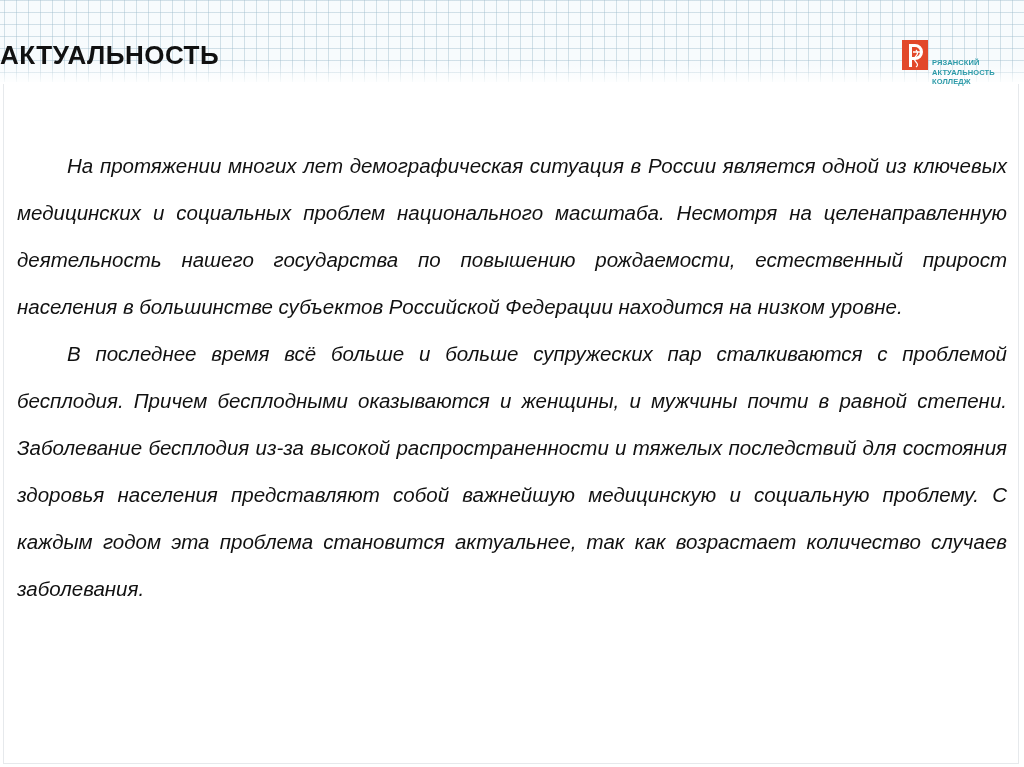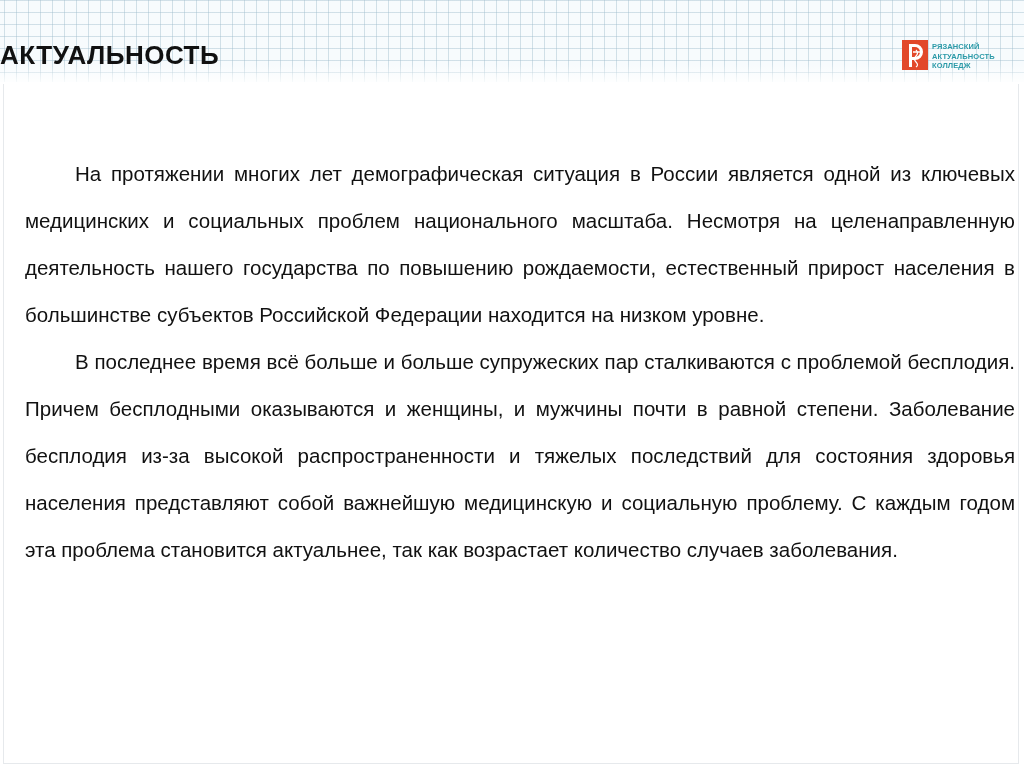--- a/index.html
+++ b/index.html
@@ -69,34 +69,35 @@
       margin-right: 4px;
     }
     .logo-text {
       display: flex;
       flex-direction: column;
       font-family: "Liberation Sans", sans-serif;
       font-weight: bold;
       font-size: 7.5px;
       line-height: 9.5px;
       color: #2b9aa8;
-      margin-top: 2px;
+      margin-top: 18px;
       letter-spacing: 0.1px;
       justify-content: center;
     }
     .body-text {
       position: absolute;
       left: 17px; top: 142px;
       width: 990px;
       font-family: "Liberation Sans", sans-serif;
       font-size: 20.5px;
       line-height: 47px;
       color: #111111;
       text-align: justify;
-      margin: 8px;
+      margin: 0;
+      font-style: italic;
     }
     .body-text p {
       margin: 0;
       text-indent: 50px;
       text-align: justify;
     }
   </style>
 </head>
 <body>
 

